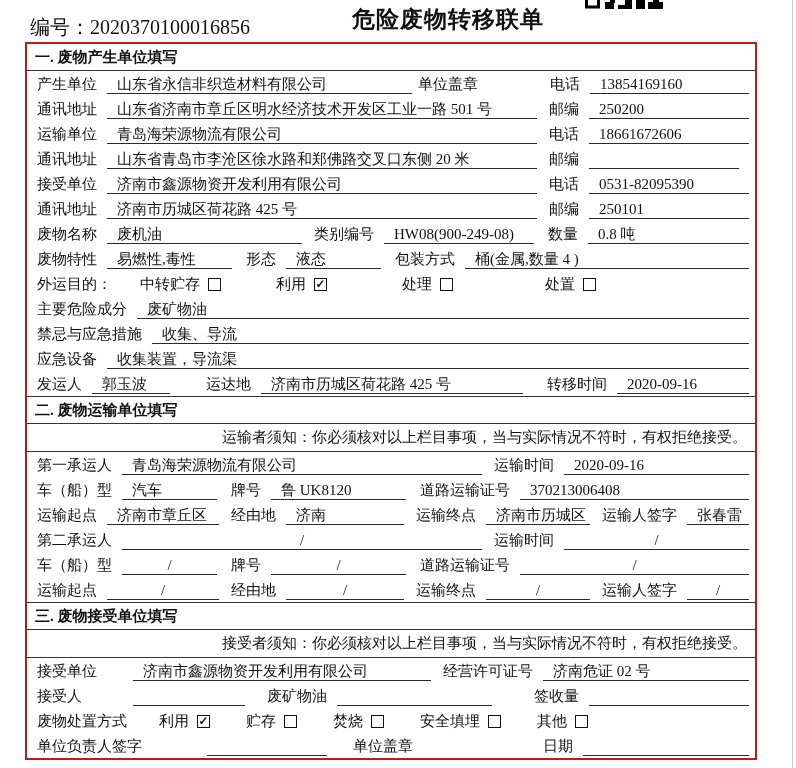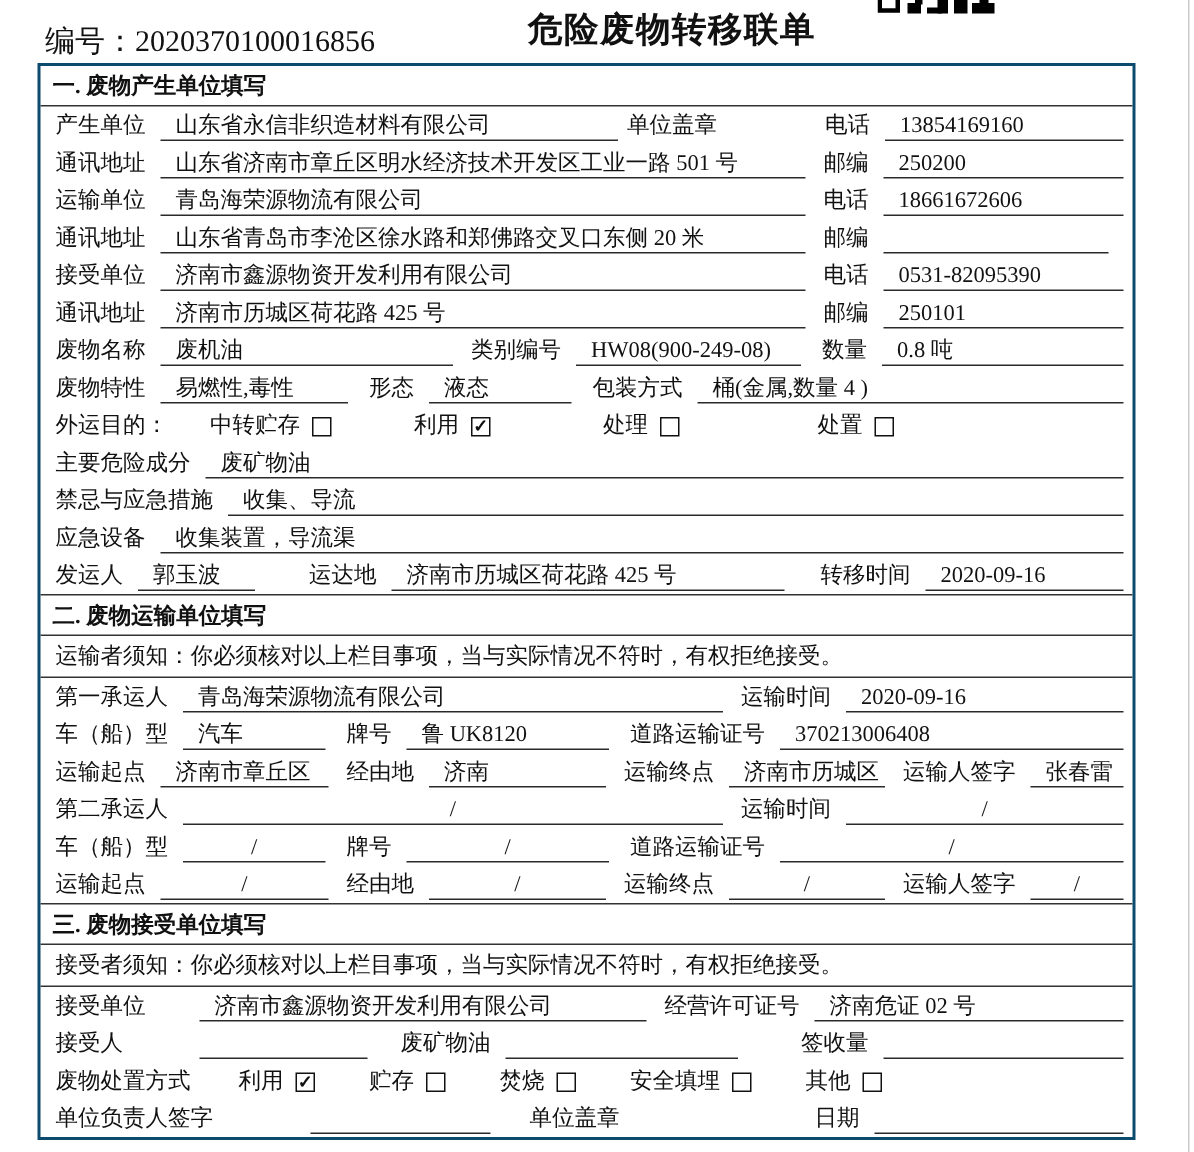--- a/index.html
+++ b/index.html
@@ -16,27 +16,27 @@
   .qr-frag { position:absolute; left:585px; top:0; }
 
   .doc-header { position:relative; height:40px; }
   .serial { position:absolute; left:30px; top:14px; font-size:20px; white-space:nowrap; }
   .doc-title {
     position:absolute; top:4px; left:calc(50% + 50px);
     transform:translateX(-50%);
     font-size:23px; font-weight:bold; letter-spacing:1px; white-space:nowrap;
   }
 
-  .form { position:absolute; left:25px; top:42px; width:732px; border:2px solid #0c4a6e; background:#fff; }
+  .form { position:absolute; left:25px; top:42px; width:732px; border:2px solid #b91c1c; background:#fff; }
   .sec-h {
     font-weight:bold; font-size:15px; padding:4px 8px 3px 8px;
     border-bottom:1.5px solid #333;
   }
   .sec-h.mid { border-top:1.5px solid #333; }
-  .notice { font-size:15px; padding:4px 8px 4px 10px; border-bottom:1.2px solid #333; }
+  .notice { font-size:15px; padding:4px 8px 4px 10px; border-bottom:1.2px solid #333;text-align:right; }
 
   .row {
     display:flex; align-items:flex-end;
     height:25px; padding:0 6px 2px 10px;
     font-size:15px; line-height:19px;
   }
   .lbl { white-space:nowrap; padding-right:10px; flex:none; }
   .val {
     border-bottom:1px solid #2a2a2a;
     white-space:nowrap; overflow:hidden;

